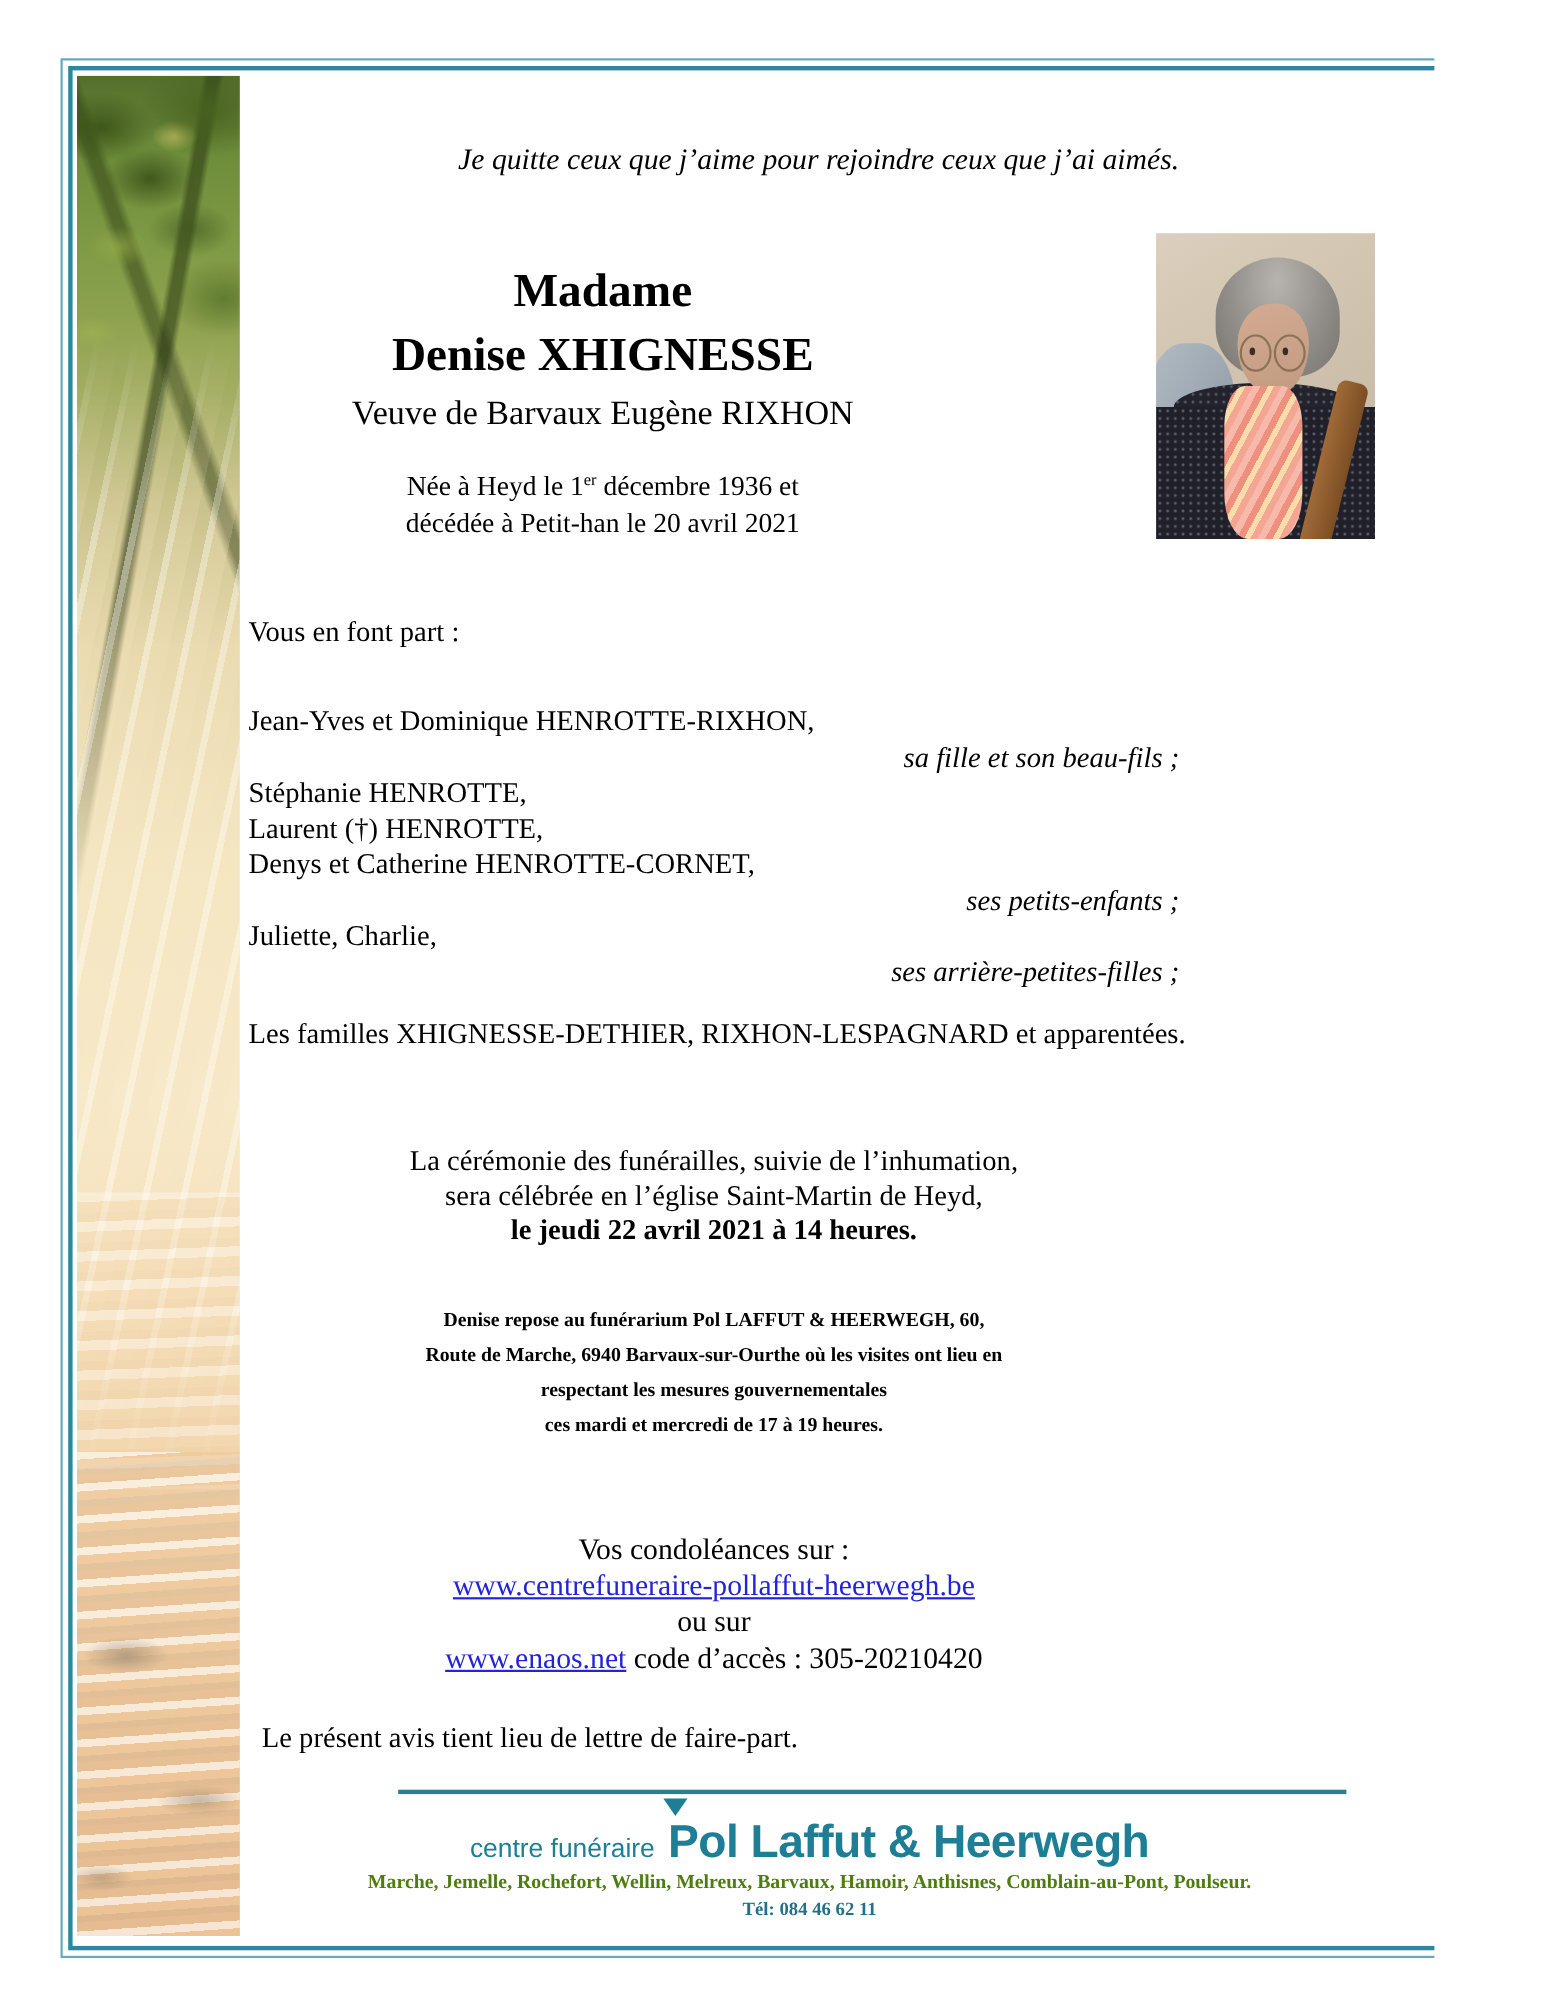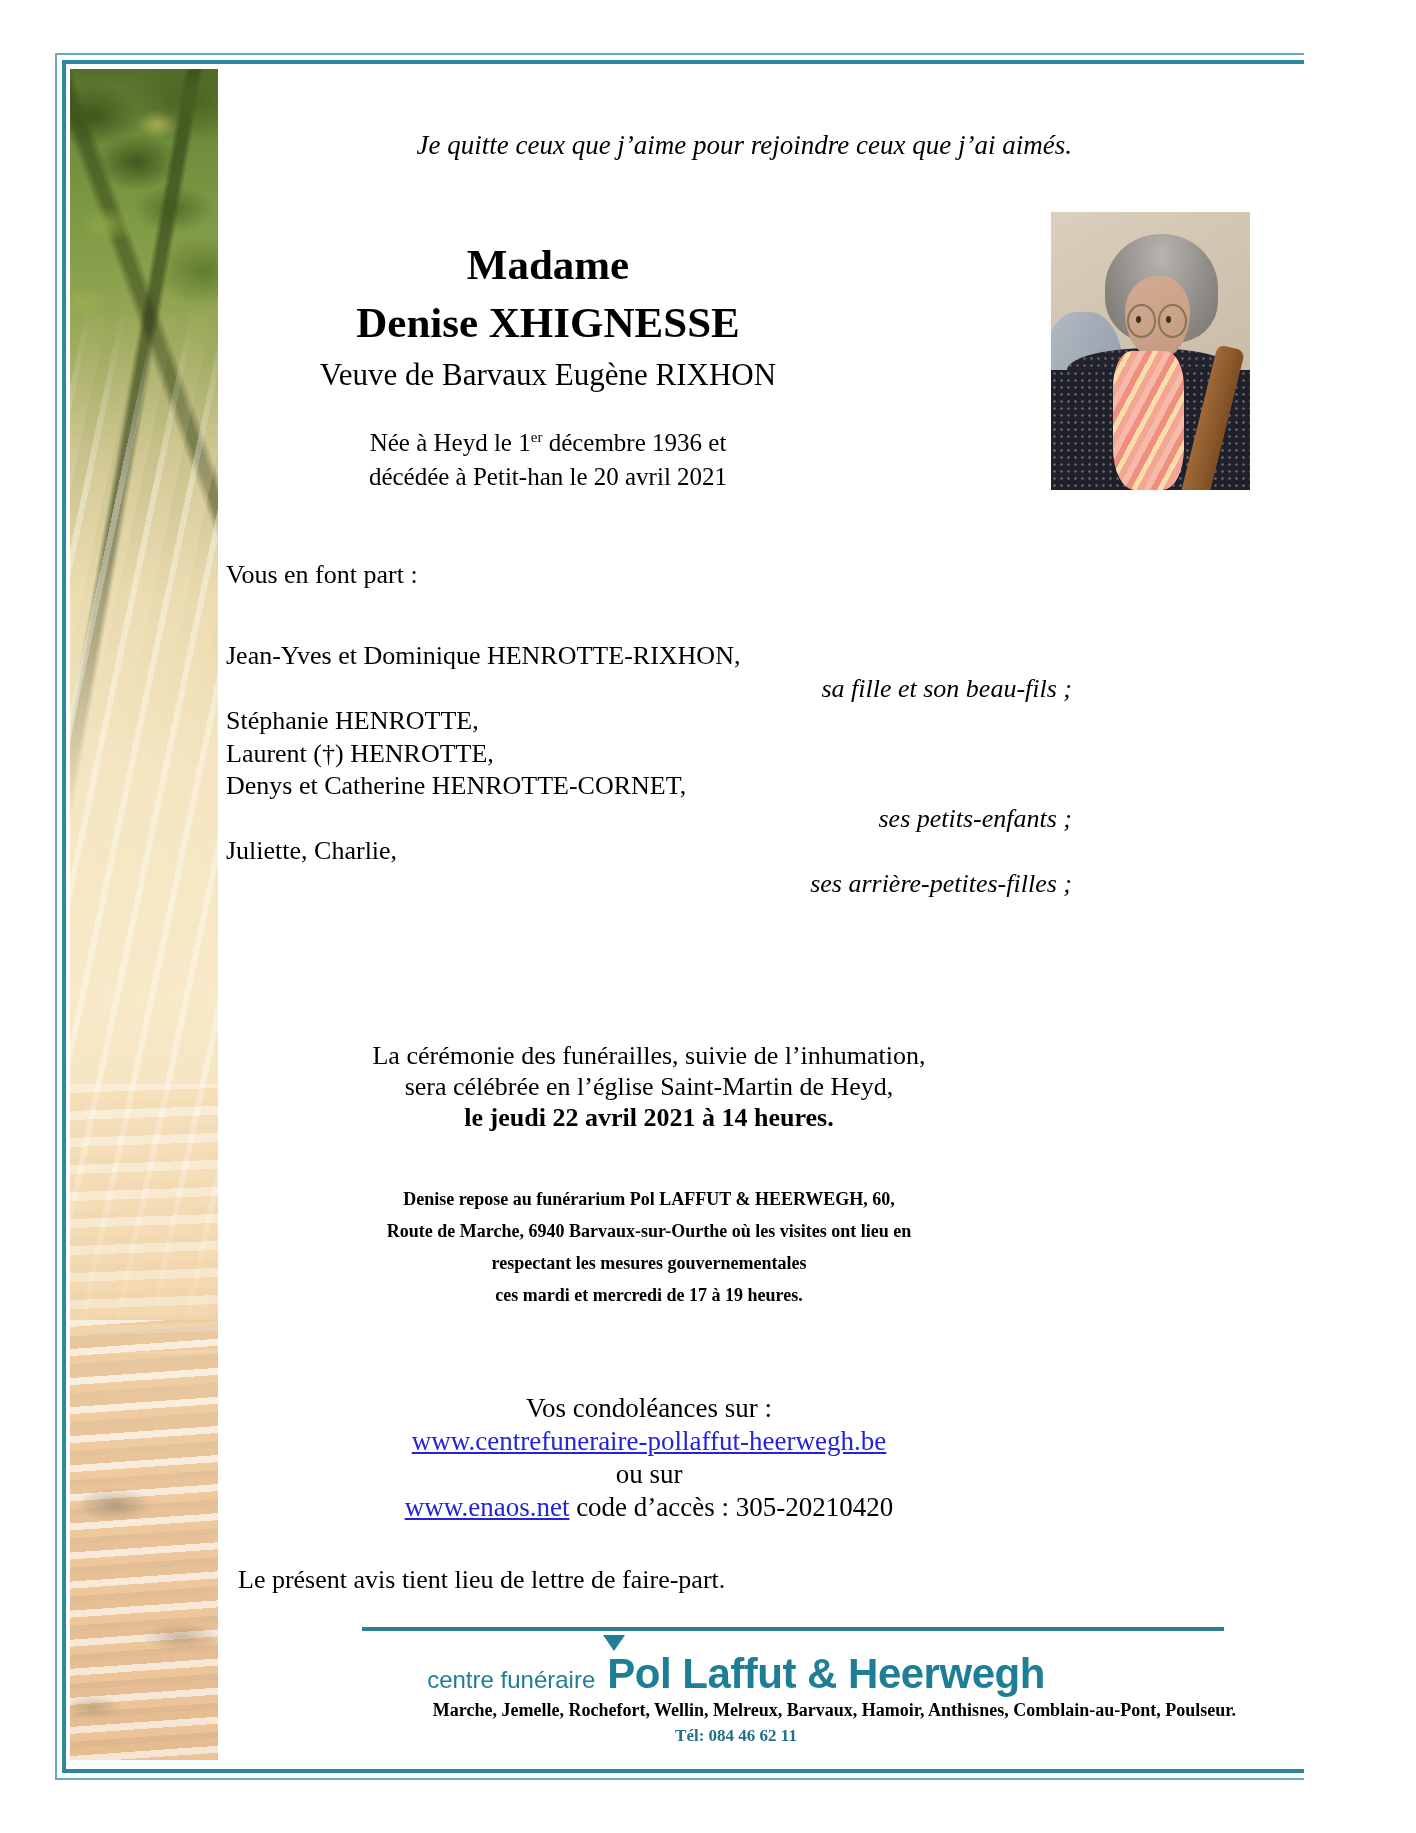--- a/index.html
+++ b/index.html
@@ -95,21 +95,21 @@
   .condol{left:226px;top:1392px;width:846px;text-align:center;font-size:27px;line-height:33px;}
   .condol a{color:#2323d9;text-decoration:underline;}
   .closing{left:226px;top:1565px;font-size:26px;margin-left:12px;}
   .rule{left:362px;top:1627px;width:862px;height:4px;background:#2a7f92;}
   .brandrow{left:296px;top:1650px;width:880px;display:flex;justify-content:center;align-items:baseline;
     font-family:"Liberation Sans",sans-serif;color:#1d7e95;}
   .brand-small{font-size:24px;margin-right:12px;}
   .brand-large{position:relative;font-size:42px;font-weight:bold;letter-spacing:-0.5px;}
   .tri{position:absolute;left:-4px;top:-15px;width:0;height:0;
     border-left:11px solid transparent;border-right:11px solid transparent;border-top:16px solid #1d7e95;}
-  .locations{left:236px;top:1700px;width:1000px;text-align:right;font-size:18px;font-weight:bold;color:#000000;}
+  .locations{left:236px;top:1700px;width:1000px;text-align:center;font-size:18px;font-weight:bold;color:#4d7c0f;}
   .phone{left:236px;top:1726px;width:1000px;text-align:center;font-size:17px;font-weight:bold;color:#22708a;}
 </style>
 </head>
 <body>
 
 <div id="page">
 
   <div class="border-outer"></div>
   <div class="border-inner"></div>
 
@@ -153,20 +153,21 @@
     <div>Jean-Yves et Dominique HENROTTE-RIXHON,</div>
     <div class="rel">sa fille et son beau-fils ;</div>
     <div>Stéphanie HENROTTE,</div>
     <div>Laurent (†) HENROTTE,</div>
     <div>Denys et Catherine HENROTTE-CORNET,</div>
     <div class="rel">ses petits-enfants ;</div>
     <div>Juliette, Charlie,</div>
     <div class="rel">ses arrière-petites-filles ;</div>
   </div>
 
+  <div class="abs families">Les familles XHIGNESSE-DETHIER, RIXHON-LESPAGNARD et apparentées.</div>
 
   <div class="abs ceremony">
     <div>La cérémonie des funérailles, suivie de l’inhumation,</div>
     <div>sera célébrée en l’église Saint-Martin de Heyd,</div>
     <div class="b">le jeudi 22 avril 2021 à 14 heures.</div>
   </div>
 
   <div class="abs repose">
     <div>Denise repose au funérarium Pol LAFFUT &amp; HEERWEGH, 60,</div>
     <div>Route de Marche, 6940 Barvaux-sur-Ourthe où les visites ont lieu en</div>

